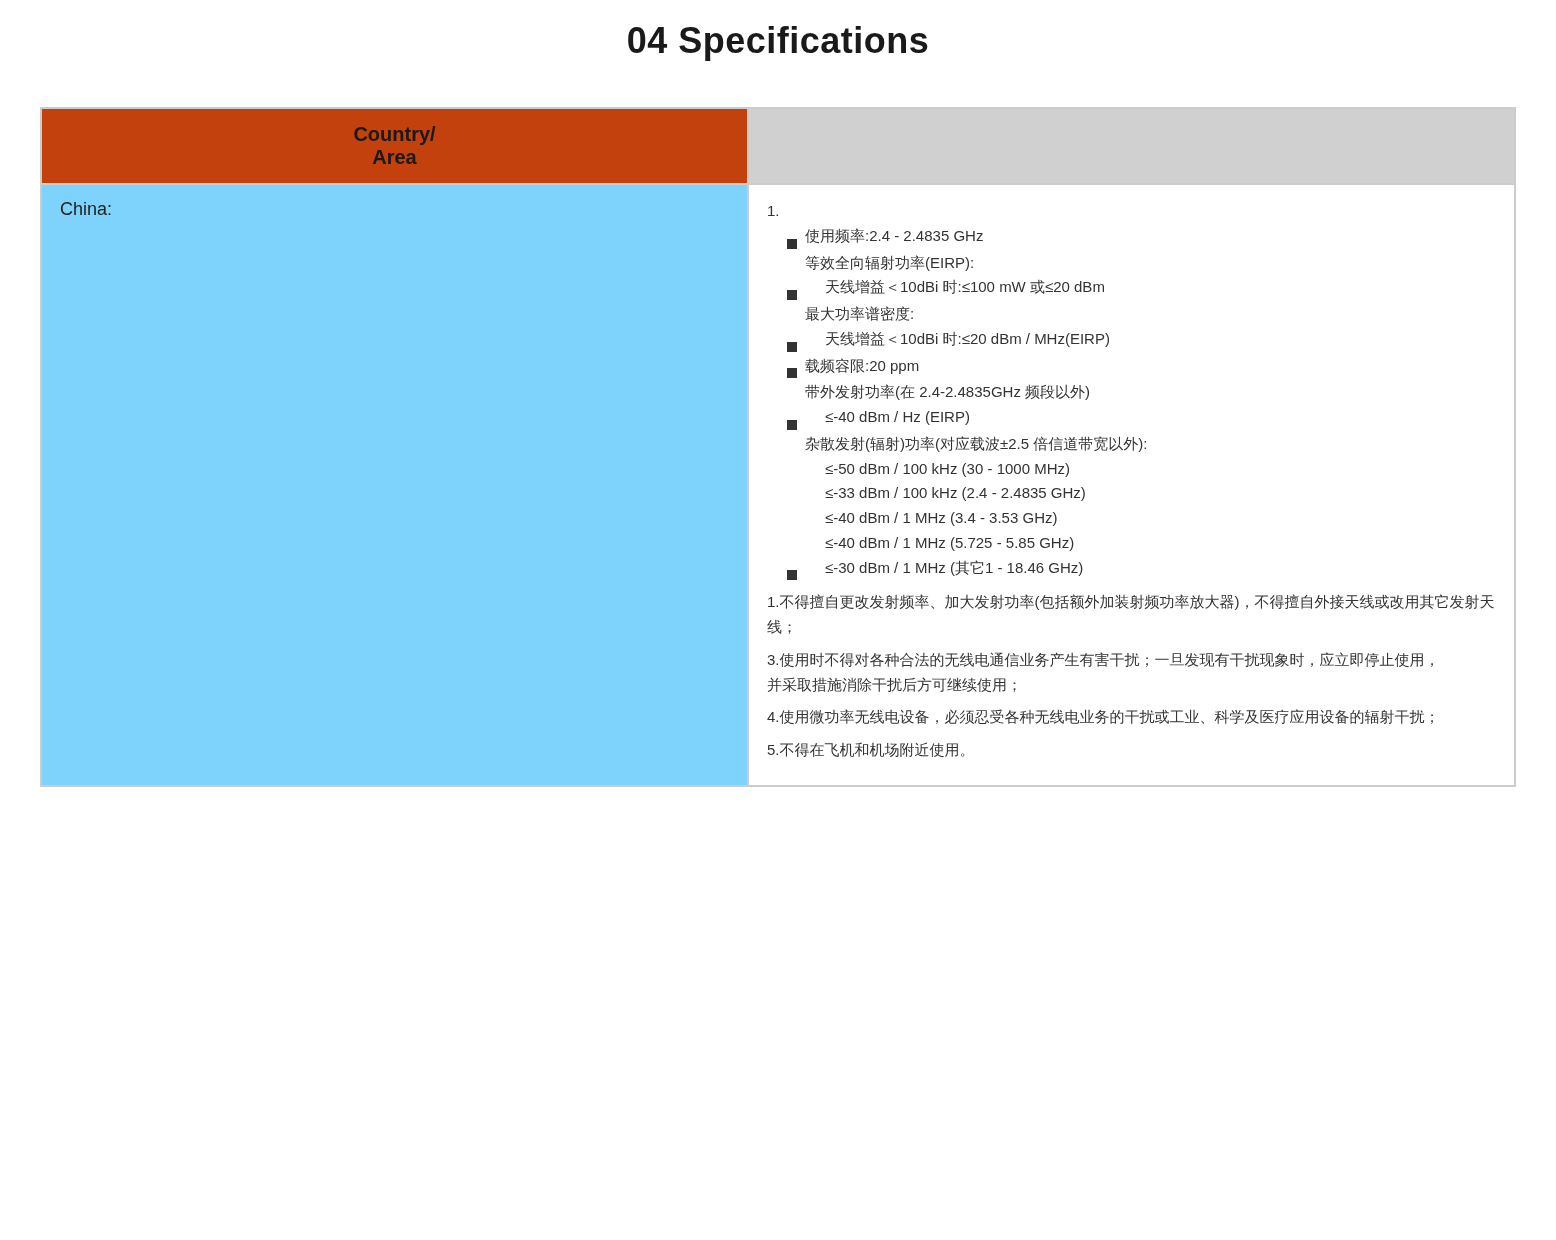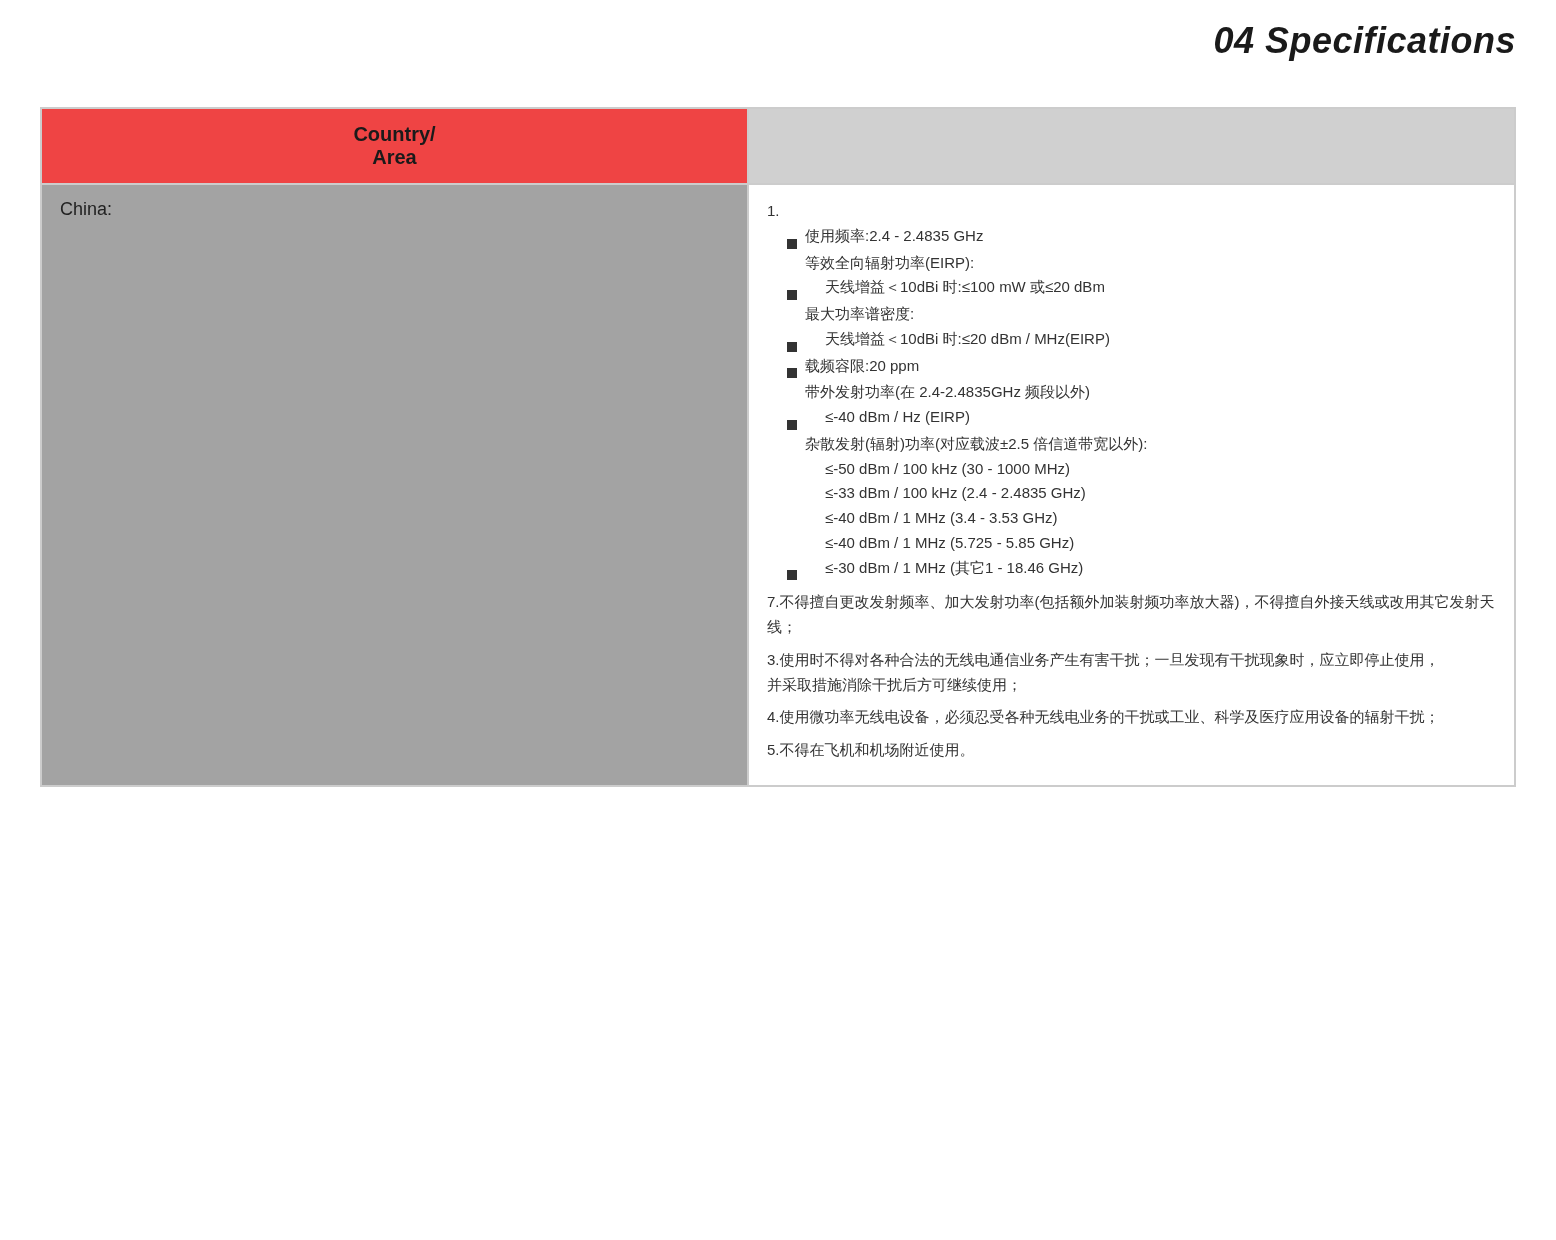--- a/index.html
+++ b/index.html
@@ -11,24 +11,23 @@
     body {
       width: 1556px;
       min-height: 1240px;
       background-color: #ffffff;
       font-family: Arial, sans-serif;
       color: #333333;
     }
 
     .page-header {
       background-color: #ffffff;
-      text-align: right;
+      text-align: center;
       padding: 20px 40px 15px 40px;
       border-bottom: none;
-      font-style: italic;
     }
 
     .page-title {
       font-size: 36px;
       font-weight: 900;
       color: #1a1a1a;
       letter-spacing: 0.5px;
     }
 
     .page-content {
@@ -42,42 +41,42 @@
     }
 
     .specs-table th,
     .specs-table td {
       border: 2px solid #cccccc;
       vertical-align: top;
       padding: 14px 18px;
     }
 
     .header-row th {
-      background-color: #ef4444;
+      background-color: #c2410c;
       font-weight: 700;
       font-size: 20px;
       color: #1a1a1a;
       width: 140px;
     }
 
     .header-row th.country-header {
       width: 140px;
     }
 
     .header-row th.specs-header {
       background-color: #d0d0d0;
     }
 
     .country-cell {
       font-size: 18px;
       font-weight: 500;
       color: #222222;
       vertical-align: top;
       width: 140px;
-      background-color: #a3a3a3;
+      background-color: #7dd3fc;
     }
 
     .specs-cell {
       font-size: 15px;
       line-height: 1.65;
       color: #333333;
       background-color: #ffffff;
     }
 
     .item-number {
@@ -200,21 +199,21 @@
                   <span class="sub-item">≤-40 dBm / 1 MHz (5.725 - 5.85 GHz)</span><br>
                   <span class="sub-item">≤-30 dBm / 1 MHz (其它1 - 18.46 GHz)</span>
                 </span>
               </div>
 
             </div>
           </div>
 
           <div class="numbered-items section-divider">
             <div class="numbered-item">
-              7.不得擅自更改发射频率、加大发射功率(包括额外加装射频功率放大器)，不得擅自外接天线或改用其它发射天线；
+              1.不得擅自更改发射频率、加大发射功率(包括额外加装射频功率放大器)，不得擅自外接天线或改用其它发射天线；
             </div>
             <div class="numbered-item">
               3.使用时不得对各种合法的无线电通信业务产生有害干扰；一旦发现有干扰现象时，应立即停止使用，<br>并采取措施消除干扰后方可继续使用；
             </div>
             <div class="numbered-item">
               4.使用微功率无线电设备，必须忍受各种无线电业务的干扰或工业、科学及医疗应用设备的辐射干扰；
             </div>
             <div class="numbered-item">
               5.不得在飞机和机场附近使用。
             </div>

